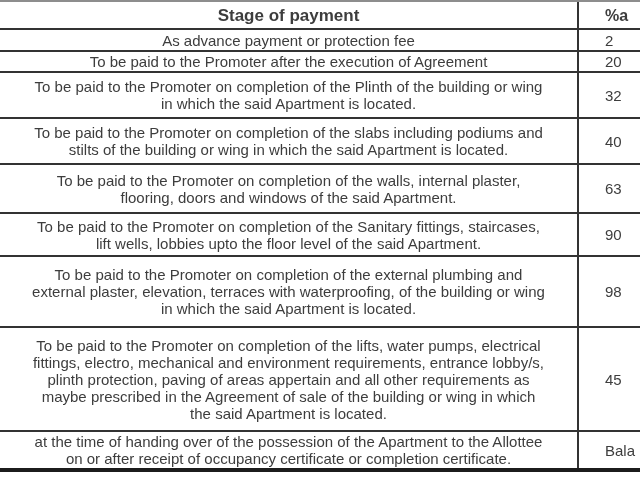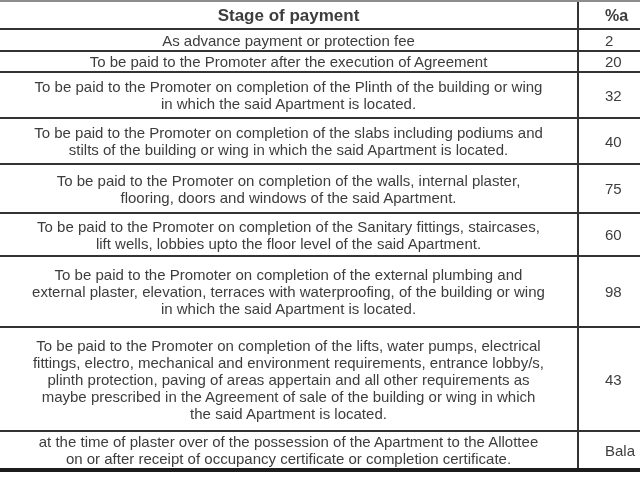--- a/index.html
+++ b/index.html
@@ -105,47 +105,47 @@
 
     <tr style="height:46px;">
       <td class="stage-cell">To be paid to the Promoter on completion of the slabs including podiums and
 stilts of the building or wing in which the said Apartment is located.</td>
       <td class="value-cell">40</td>
     </tr>
 
     <tr style="height:49px;">
       <td class="stage-cell">To be paid to the Promoter on completion of the walls, internal plaster,
 flooring, doors and windows of the said Apartment.</td>
-      <td class="value-cell">75</td>
+      <td class="value-cell">63</td>
     </tr>
 
     <tr style="height:43px;">
       <td class="stage-cell">To be paid to the Promoter on completion of the Sanitary fittings, staircases,
 lift wells, lobbies upto the floor level of the said Apartment.</td>
-      <td class="value-cell">60</td>
+      <td class="value-cell">90</td>
     </tr>
 
     <tr style="height:71px;">
       <td class="stage-cell">To be paid to the Promoter on completion of the external plumbing and
 external plaster, elevation, terraces with waterproofing, of the building or wing
 in which the said Apartment is located.</td>
       <td class="value-cell">98</td>
     </tr>
 
     <tr style="height:104px;">
       <td class="stage-cell">To be paid to the Promoter on completion of the lifts, water pumps, electrical
 fittings, electro, mechanical and environment requirements, entrance lobby/s,
 plinth protection, paving of areas appertain and all other requirements as
 maybe prescribed in the Agreement of sale of the building or wing in which
 the said Apartment is located.</td>
-      <td class="value-cell">43</td>
+      <td class="value-cell">45</td>
     </tr>
 
     <tr class="last-row" style="height:36px;">
-      <td class="stage-cell">at the time of plaster over of the possession of the Apartment to the Allottee
+      <td class="stage-cell">at the time of handing over of the possession of the Apartment to the Allottee
 on or after receipt of occupancy certificate or completion certificate.</td>
       <td class="value-cell">Bala</td>
     </tr>
   </tbody>
     </table>
 
   <div class="bottom-rule"></div>
 </div>
 
 </body></html>

